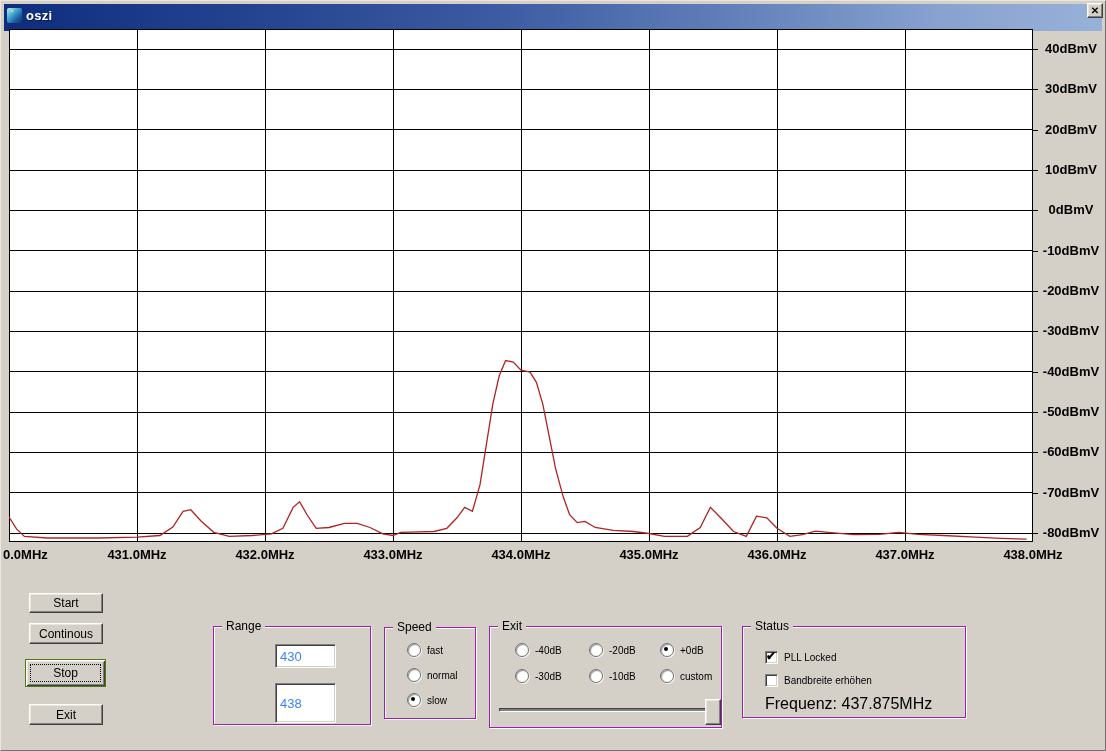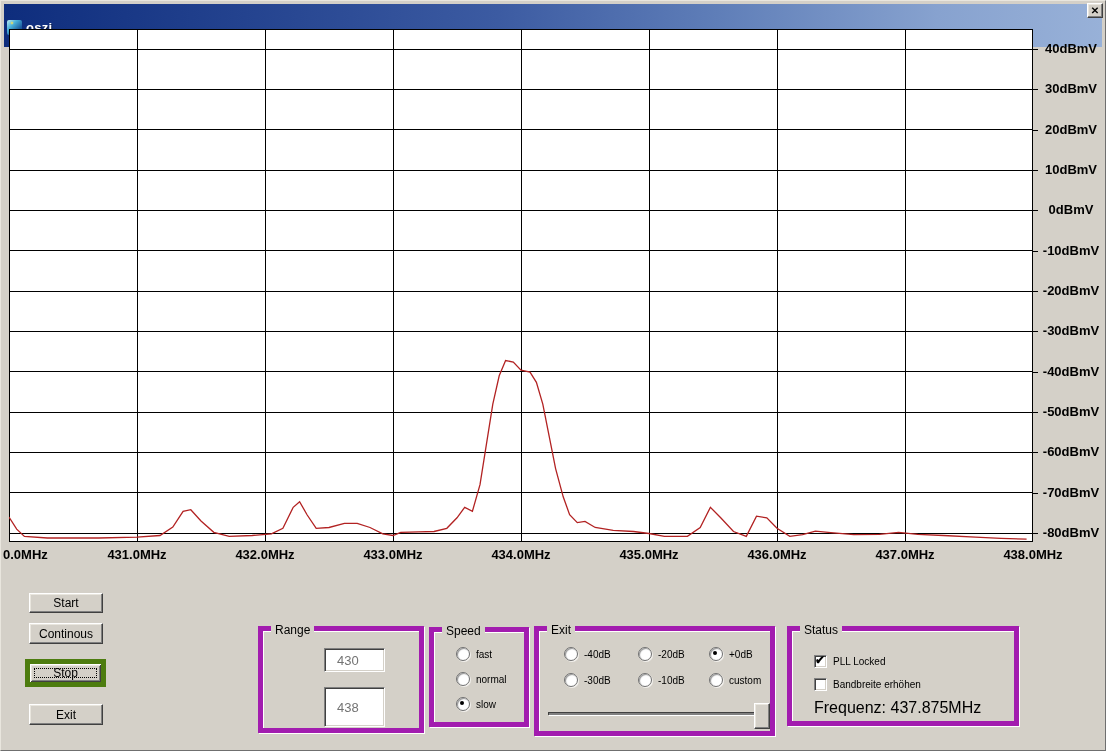--- a/index.html
+++ b/index.html
@@ -1,22 +1,22 @@
 <!DOCTYPE html>
 <html><head>
 <meta charset="utf-8">
 <style>
   html,body{margin:0;padding:0;background:#808080;}
   .window{position:relative;width:1106px;height:751px;background:#d4d0c8;
     font-family:"Liberation Sans",sans-serif;color:#000;overflow:hidden;box-sizing:border-box;
     border-top:1px solid #e9e6de;border-left:1px solid #e9e6de;
     border-right:1px solid #6f6f6f;border-bottom:1px solid #6f6f6f;}
   
-  .titlebar{position:absolute;top:3px;left:3px;right:3px;height:19px;display:flex;align-items:flex-end;
-    padding:12px 2px;background:linear-gradient(90deg,#0e2d7d 0%,#24438f 22%,#3c5ba2 45%,#5f7eb8 65%,#87a2cf 85%,#98b1d8 100%);}
+  .titlebar{position:absolute;top:3px;left:3px;right:3px;height:19px;display:flex;align-items:flex-start;
+    padding:4px 2px;background:linear-gradient(90deg,#0e2d7d 0%,#24438f 22%,#3c5ba2 45%,#5f7eb8 65%,#87a2cf 85%,#98b1d8 100%);}
   .app-icon{width:15px;height:15px;margin:0 4px 0 1px;border-radius:2px;position:relative;
     background:linear-gradient(135deg,#bfeef2 0%,#49b0d8 35%,#1d5fa0 70%,#122f66 100%);}
   .app-icon::after{content:"";position:absolute;left:3px;top:1px;width:4px;height:4px;background:#ffe14d;
     clip-path:polygon(50% 0,62% 38%,100% 50%,62% 62%,50% 100%,38% 62%,0 50%,38% 38%);}
   .title-text{color:#fff;font-weight:bold;font-size:13px;letter-spacing:.3px;text-shadow:1px 1px 0 rgba(0,0,0,.45);}
   .close-btn{position:absolute;right:2px;top:2px;width:16px;height:15px;background:#d4d0c8;
     border:1px solid;border-color:#ffffff #404040 #404040 #ffffff;box-shadow:inset -1px -1px 0 #808080,inset 1px 1px 0 #e9e6de;
     font-size:10px;font-weight:bold;line-height:12px;text-align:center;padding:0;font-family:inherit;cursor:default;}
   
   .chart{position:absolute;left:8px;top:28px;width:1024px;height:513px;background:#ffffff;}
@@ -24,34 +24,34 @@
   .xlab{position:absolute;top:546px;font-weight:bold;font-size:13px;white-space:nowrap;}
   .ylab{position:absolute;left:1037px;width:66px;text-align:center;font-weight:bold;font-size:13px;white-space:nowrap;}
   .ytick{position:absolute;width:5px;height:1px;background:#000;left:1032px;}
   
   .btn{position:absolute;background:#d4d0c8;border:1px solid;border-color:#ffffff #404040 #404040 #ffffff;
     box-shadow:inset -1px -1px 0 #808080,inset 1px 1px 0 #e9e6de;
     font-size:12px;font-family:inherit;color:#000;text-align:center;padding:0;cursor:default;}
   #start-btn{left:28px;top:592px;width:74px;height:20px;}
   #continous-btn{left:28px;top:622px;width:74px;height:21px;}
   #exit-btn{left:28px;top:703px;width:74px;height:21px;}
-  #stop-btn{left:24px;top:658px;width:81px;height:28px;border:5px solid #4d7c0f;
+  #stop-btn{left:24px;top:658px;width:81px;height:28px;border:1px solid #4d7c0f;
     box-shadow:inset 1px 1px 0 #fff,inset -1px -1px 0 #404040,inset 2px 2px 0 #e9e6de,inset -2px -2px 0 #808080;}
   .focus-rect{position:absolute;left:4px;top:4px;right:4px;bottom:4px;border:1px dotted #000;pointer-events:none;}
   
-  .group{position:absolute;border:5px solid #a21caf;box-shadow:inset 1px 1px 0 #fff,1px 1px 0 #fff;margin-left:45px;}
+  .group{position:absolute;border:1px solid #a21caf;box-shadow:inset 1px 1px 0 #fff,1px 1px 0 #fff;}
   .group-label{position:absolute;top:-8px;left:8px;background:#d4d0c8;padding:0 4px;font-size:12px;line-height:14px;}
   #range-group{left:212px;top:625px;width:156px;height:97px;}
   #speed-group{left:383px;top:626px;width:90px;height:90px;}
   #gain-group{left:488px;top:625px;width:231px;height:100px;}
   #status-group{left:741px;top:625px;width:222px;height:90px;}
   
   .tb{position:absolute;background:#fff;border:1px solid;border-color:#808080 #fff #fff #808080;
     box-shadow:inset 1px 1px 0 #404040,inset -1px -1px 0 #d4d0c8;
-    font-size:13px;font-family:inherit;padding:2px 12px;box-sizing:border-box;color:#737373;}
+    font-size:13px;font-family:inherit;padding:2px 4px;box-sizing:border-box;color:#3b82f6;}
   #range-from{left:61px;top:17px;width:61px;height:24px;}
   #range-to{left:61px;top:56px;width:61px;height:40px;}
   
   .opt{position:absolute;display:flex;align-items:center;height:14px;cursor:default;}
   .radio{width:12px;height:12px;border-radius:50%;background:#fff;border:1px solid #707070;
     box-shadow:inset 1px 1px 1px rgba(64,64,64,.55),1px 1px 0 #f2f0ec;position:relative;flex:0 0 auto;}
   .radio .dot{display:none;position:absolute;left:3px;top:3px;width:4px;height:4px;border-radius:50%;background:#000;}
   .opt.checked .radio .dot{display:block;}
   .cbx{width:13px;height:13px;background:#fff;border:1px solid;border-color:#808080 #fff #fff #808080;
     box-shadow:inset 1px 1px 0 #404040,inset -1px -1px 0 #d4d0c8;position:relative;flex:0 0 auto;box-sizing:border-box;}

